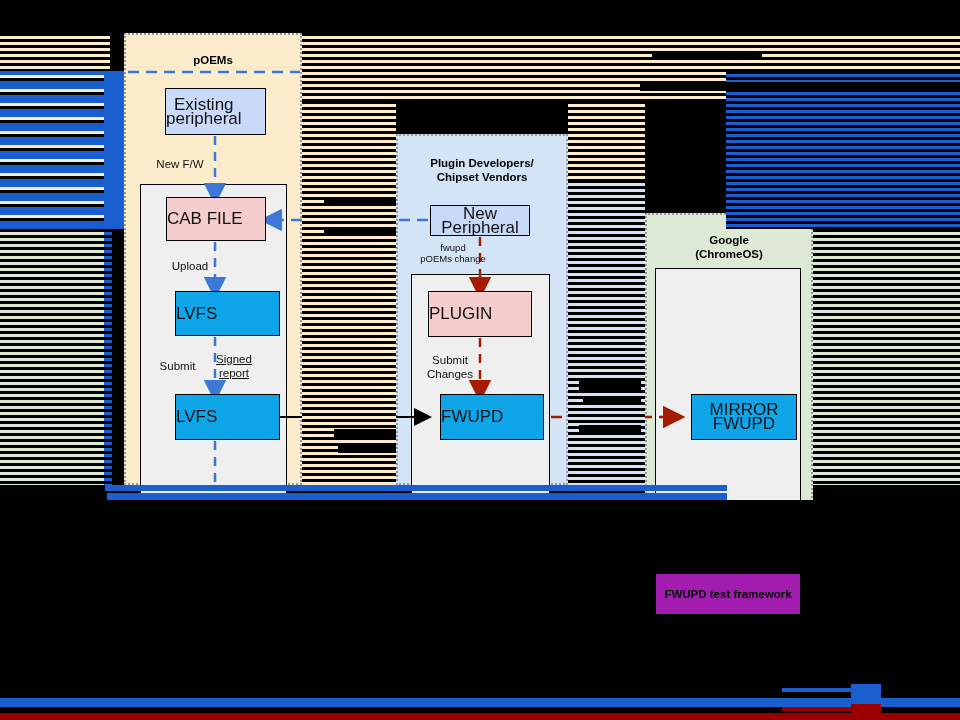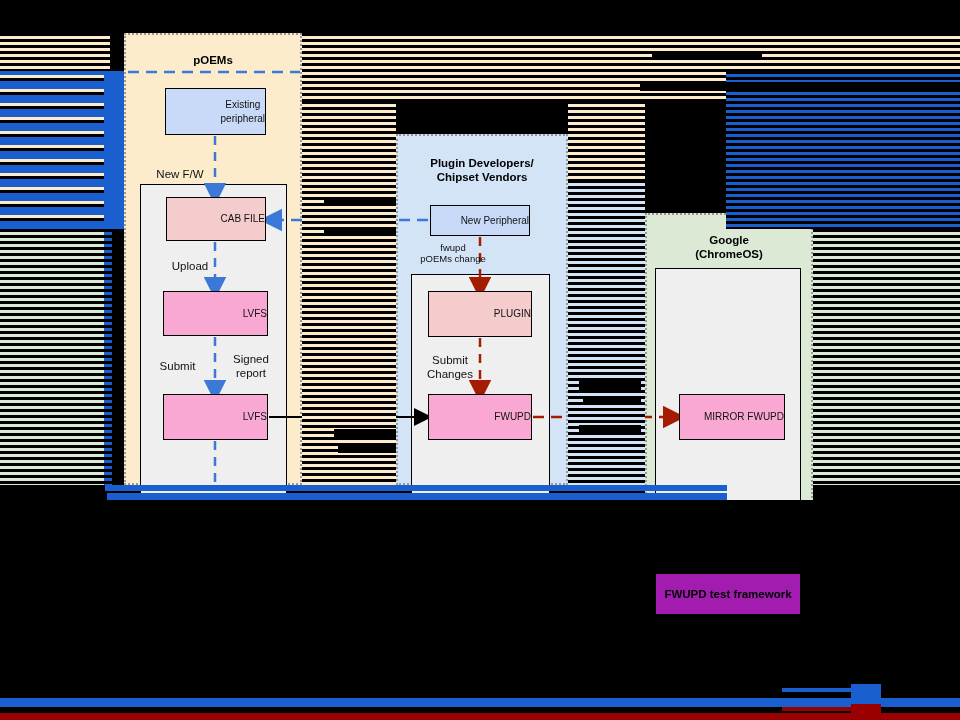--- a/index.html
+++ b/index.html
@@ -18,41 +18,41 @@
   #lane-poem{left:124px;top:0px;width:178px;height:452px;background:#fdeccc;}
   #lane-plugin{left:396px;top:101px;width:172px;height:351px;background:#d4e4f7;}
   #lane-google{left:645px;top:180px;width:168px;height:305px;background:#dce9d5;}
 
   .innerbox{position:absolute;background:#efefef;border:1.5px solid #000;box-sizing:border-box;}
   #inner-poem{left:140px;top:151px;width:147px;height:310px;}
   #inner-plugin{left:411px;top:241px;width:139px;height:222px;}
   #inner-google{left:655px;top:235px;width:146px;height:235px;}
 
   .node{position:absolute;border:1.5px solid #000;box-sizing:border-box;
-        display:flex;align-items:center;justify-content:flex-end;text-align:center;
-        font-size:10px;color:#111;line-height:14px;}
+        display:flex;align-items:center;justify-content:flex-start;text-align:center;
+        font-size:17px;color:#111;line-height:14px;}
   .n-blue{background:#c9daf8;}
   .n-pink{background:#f4cccc;}
-  .n-green{background:#f9a8d4;}
+  .n-green{background:#0ea5e9;margin-left:12px;}
 
   #n-existing{left:165px;top:55px;width:101px;height:47px;}
   #n-cab     {left:166px;top:164px;width:100px;height:44px;}
   #n-lvfs1   {left:163px;top:258px;width:105px;height:45px;}
   #n-lvfs2   {left:163px;top:361px;width:105px;height:46px;}
   #n-newperi {left:430px;top:172px;width:100px;height:31px;}
   #n-plugin  {left:428px;top:258px;width:104px;height:46px;}
   #n-fwupd   {left:428px;top:361px;width:104px;height:46px;}
   #n-mlvfs   {left:679px;top:258px;width:106px;height:46px;}
   #n-mfwupd  {left:679px;top:361px;width:106px;height:46px;}
 
   .lbl{position:absolute;font-size:11.5px;color:#111;line-height:14px;text-align:center;}
-  #lbl-newfw   {left:140px;top:134px;width:80px;}
+  #lbl-newfw   {left:140px;top:124px;width:80px;}
   #lbl-upload  {left:155px;top:226px;width:70px;}
   #lbl-submit1 {left:145px;top:326px;width:65px;}
-  #lbl-signed  {left:215px;top:319px;width:72px;}
+  #lbl-signed  {left:198px;top:319px;width:72px;text-decoration:underline;}
   #lbl-fwupdcc {left:415px;top:209px;width:76px;font-size:9.5px;line-height:11px;}
   #lbl-submitc {left:415px;top:320px;width:70px;}
 
   svg#wires{position:absolute;left:0;top:0;width:960px;height:457px;overflow:visible;}
 
   
   .stripes{position:absolute;pointer-events:none;}
   .sA{background:repeating-linear-gradient(to bottom,
         #000 0px,#000 3px,#fdeccc 3px,#fdeccc 6px);}
   .sB{background:repeating-linear-gradient(to bottom,

